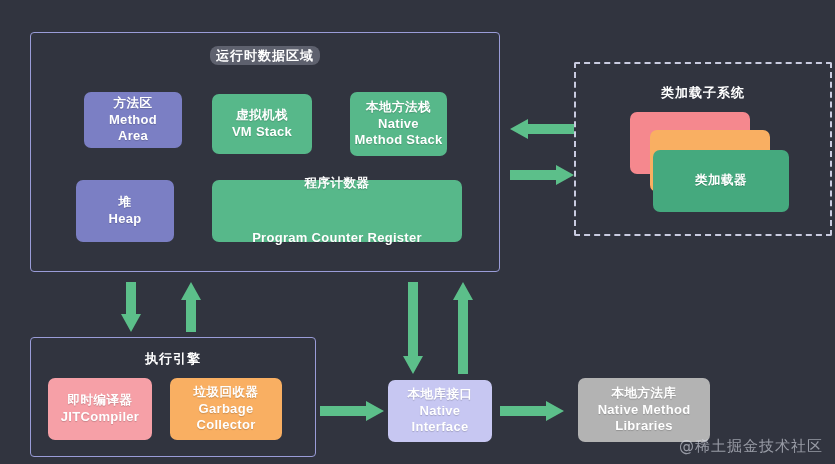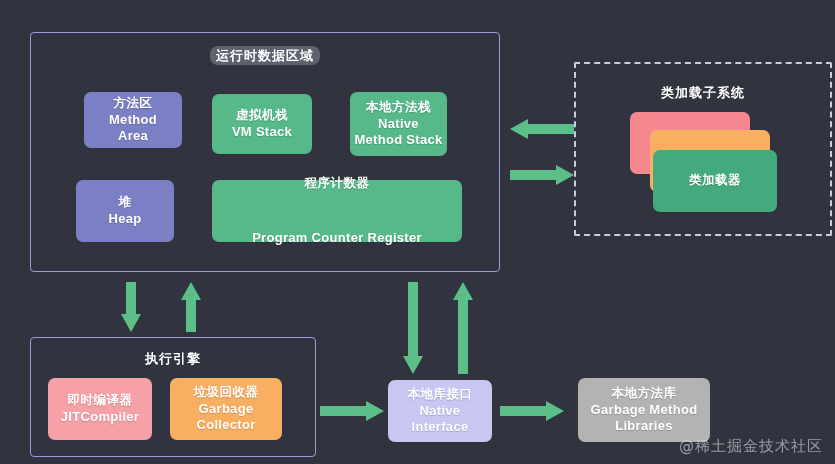--- a/index.html
+++ b/index.html
@@ -117,21 +117,21 @@
   </div>
 
   <div class="container dashed" style="left:574px; top:62px; width:258px; height:174px;">
     <div class="container-title" style="top:20px;">
       <span>类加载子系统</span>
     </div>
   </div>
 
   <div class="box" style="left:630px; top:112px; width:120px; height:62px; background:#f5888e;"></div>
   <div class="box" style="left:650px; top:130px; width:120px; height:62px; background:#f9af62;"></div>
-  <div class="box" style="left:653px; top:150px; width:124px; height:62px; background:#45a97e;">
+  <div class="box" style="left:653px; top:150px; width:136px; height:62px; background:#45a97e;">
     <span class="cn">类加载器</span>
   </div>
 
   <div class="container" style="left:30px; top:337px; width:286px; height:120px;">
     <div class="container-title" style="top:12px;">
       <span>执行引擎</span>
     </div>
   </div>
 
   <div class="box" style="left:48px; top:378px; width:104px; height:62px; background:#f6a0a7;">
@@ -146,21 +146,21 @@
   </div>
 
   <div class="box" style="left:388px; top:380px; width:104px; height:62px; background:#c7c7f2;">
     <span class="cn">本地库接口</span>
     <span class="en">Native</span>
     <span class="en">Interface</span>
   </div>
 
   <div class="box" style="left:570px; top:378px; width:132px; height:64px; background:#b3b3b3;margin-left:8px;">
     <span class="cn">本地方法库</span>
-    <span class="en">Garbage Method</span>
+    <span class="en">Native Method</span>
     <span class="en">Libraries</span>
   </div>
 
   <div class="arrow" style="left:510px; top:118px;">
     <svg width="64" height="22" viewBox="0 0 64 22">
       <polygon points="0,11 18,1 18,6 64,6 64,16 18,16 18,21" fill="#5cbf8a"></polygon>
     </svg>
   </div>
 
   <div class="arrow" style="left:510px; top:164px;">

